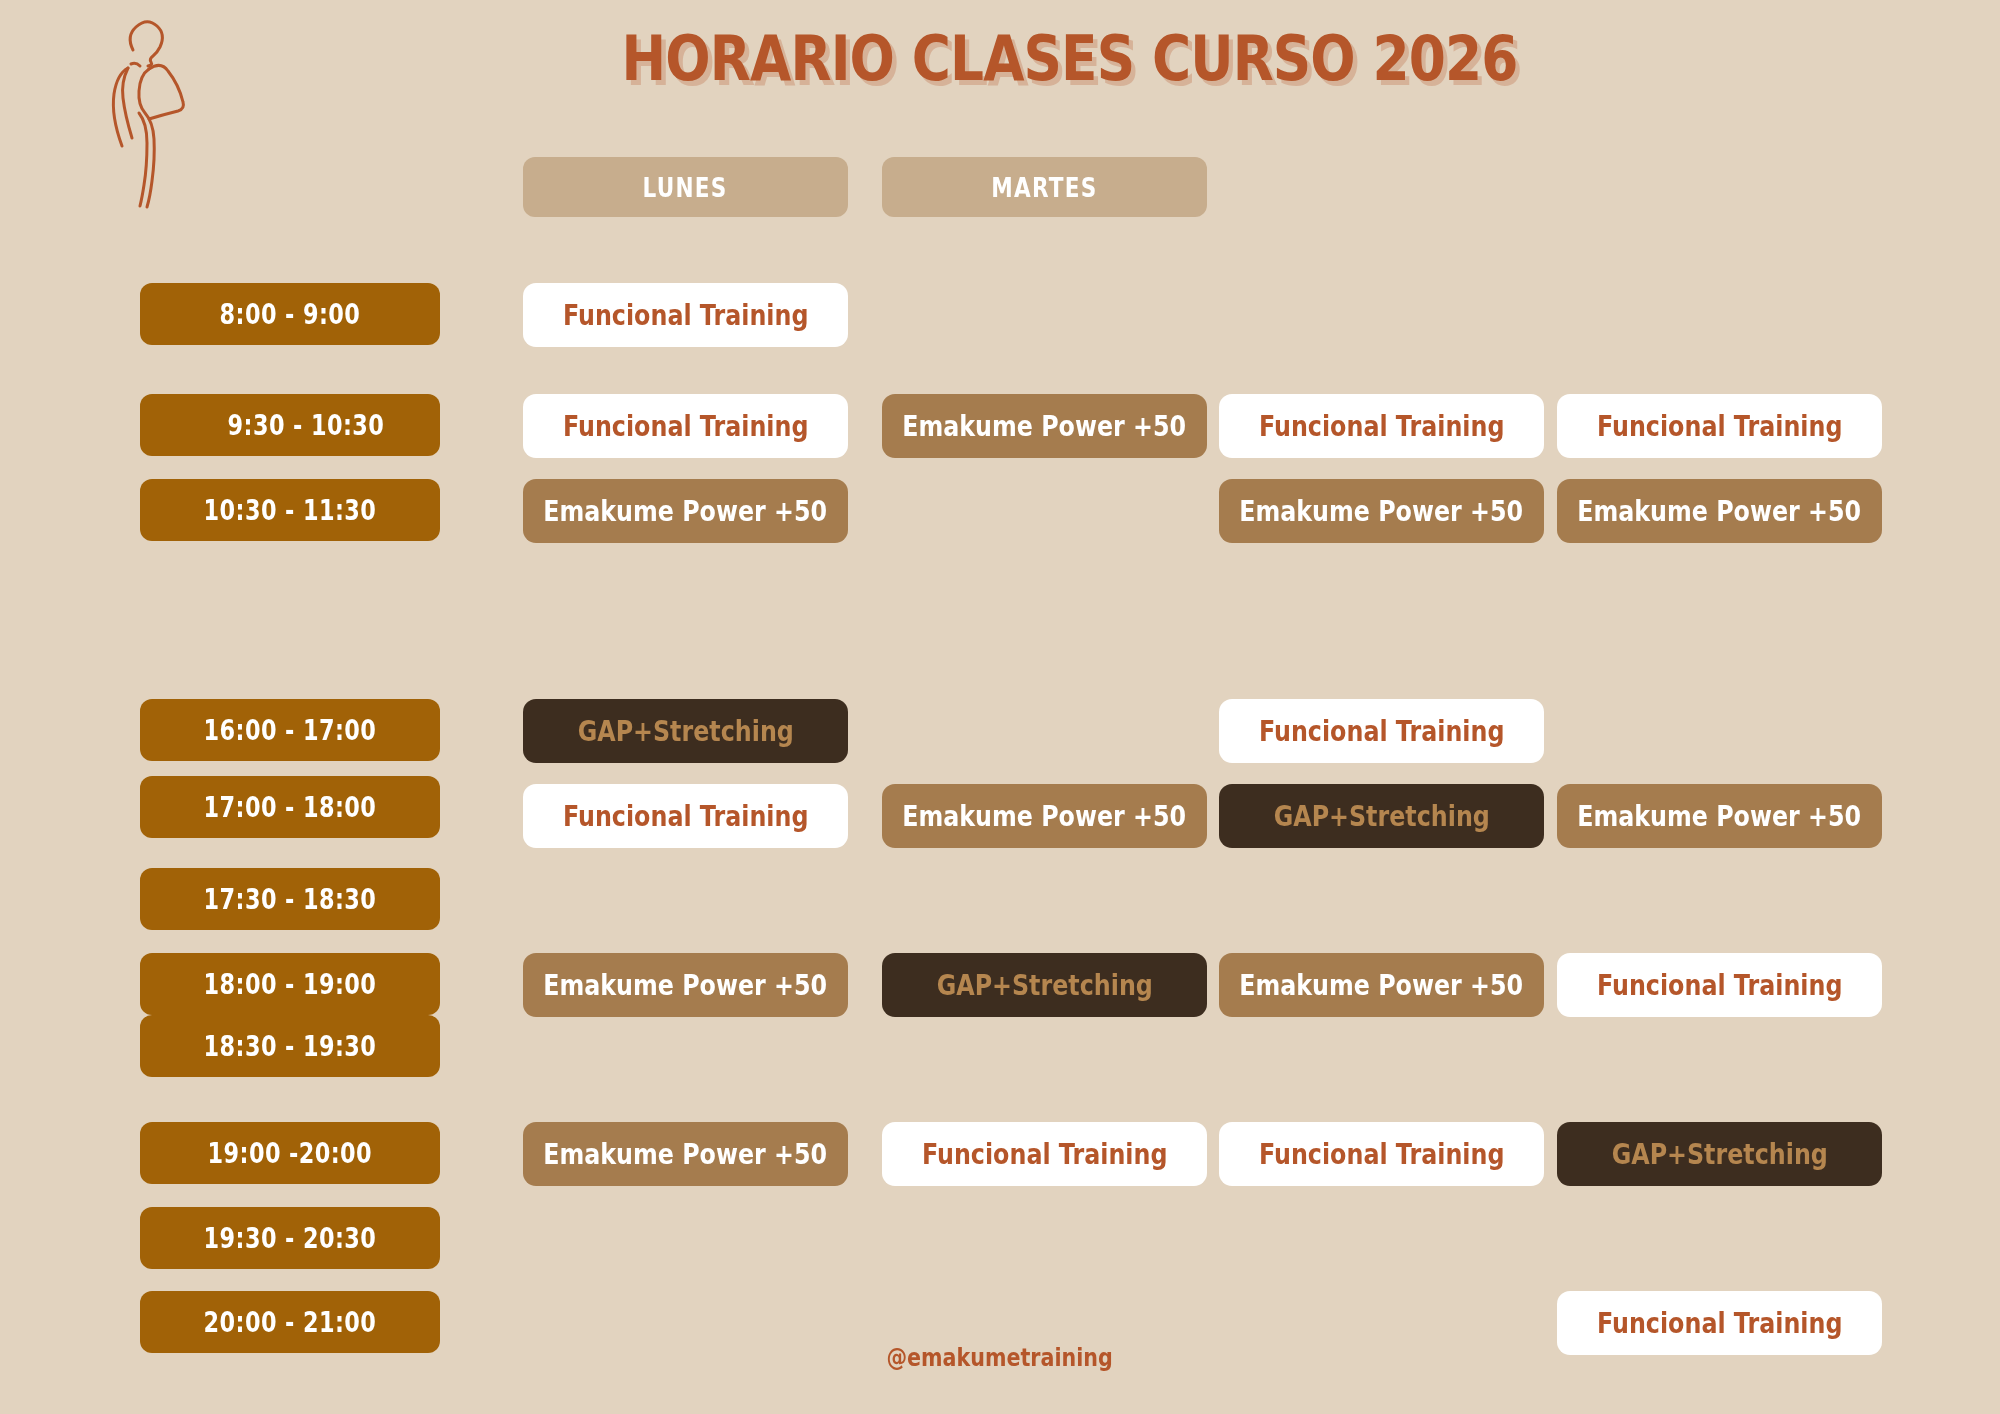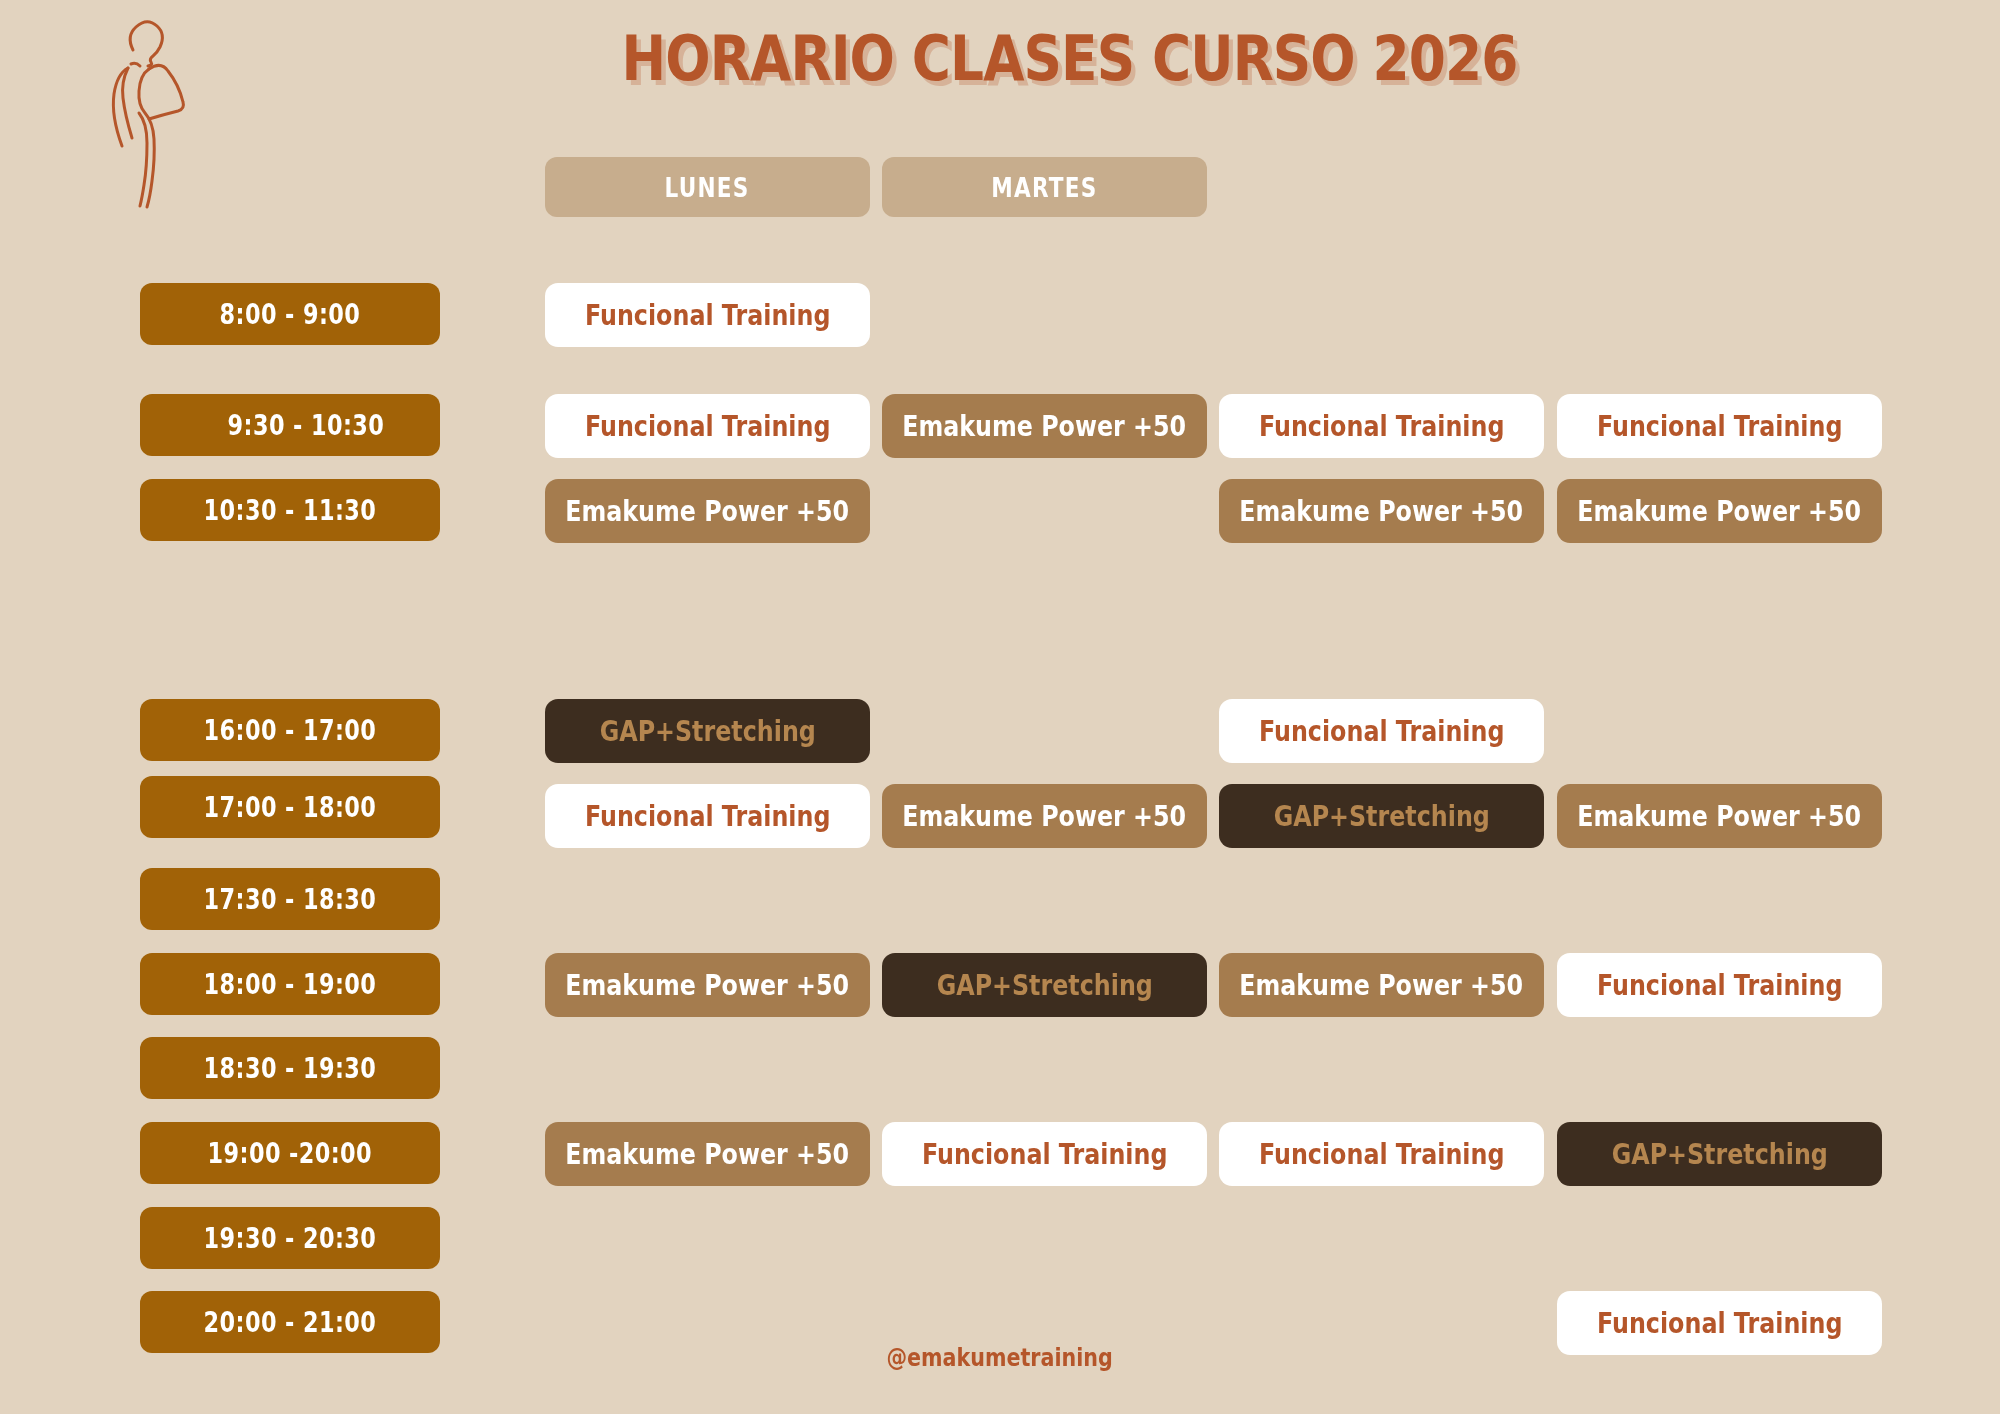--- a/index.html
+++ b/index.html
@@ -97,21 +97,21 @@
   .card.emakume {
     background:#a57c4e;
     color:#ffffff;
   }
   .card.gap {
     background:#3d2d1f;
     color:#b5864f;
   }
 
   
-  .col-lun  { left:545px;  width:325px; }
+  .col-lun  { left:523px;  width:325px; }
   .col-mar  { left:882px;  width:325px; }
   .col-mie  { left:1219px; width:325px; }
   .col-jue  { left:1557px; width:325px; }
 
   
   #footer {
     position:absolute;
     left:0; top:1344px;
     width:2000px;
     text-align:center;
@@ -164,21 +164,21 @@
       </div>
       <div class="pill time-pill" style="top: 776px;">
         <span>17:00 - 18:00</span>
       </div>
       <div class="pill time-pill" style="top: 868px;">
         <span>17:30 - 18:30</span>
       </div>
       <div class="pill time-pill" style="top: 953px;">
         <span>18:00 - 19:00</span>
       </div>
-      <div class="pill time-pill" style="top: 1037px;">
+      <div class="pill time-pill" style="top: 1015px;">
         <span>18:30 - 19:30</span>
       </div>
       <div class="pill time-pill" style="top: 1122px;">
         <span>19:00 -20:00</span>
       </div>
       <div class="pill time-pill" style="top: 1207px;">
         <span>19:30 - 20:30</span>
       </div>
       <div class="pill time-pill" style="top: 1291px;">
         <span>20:00 - 21:00</span>

